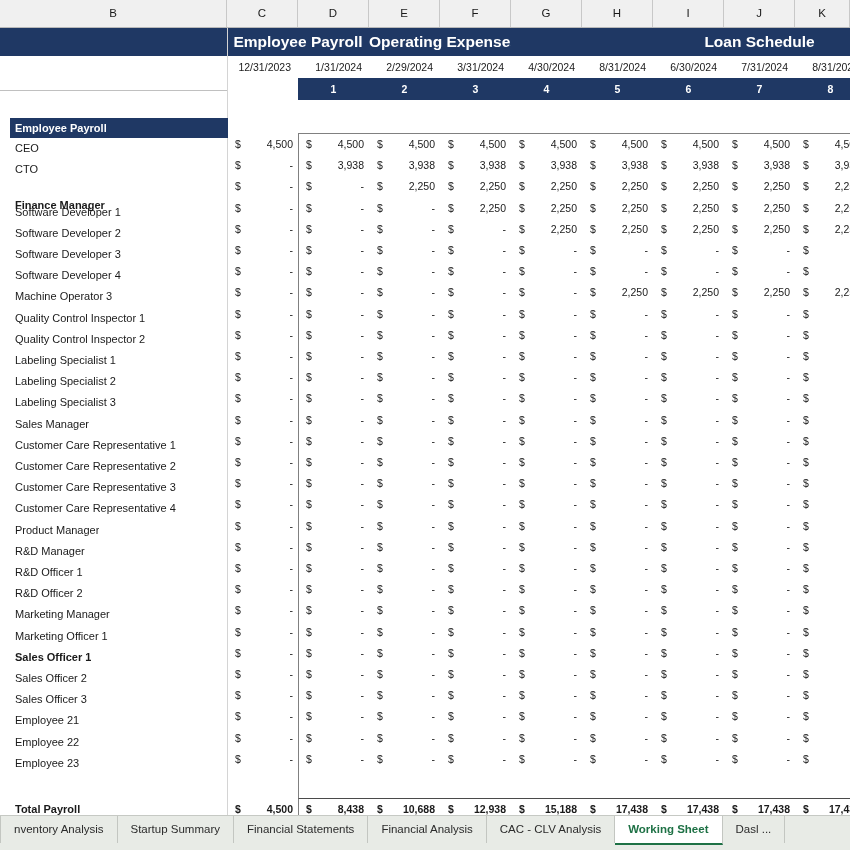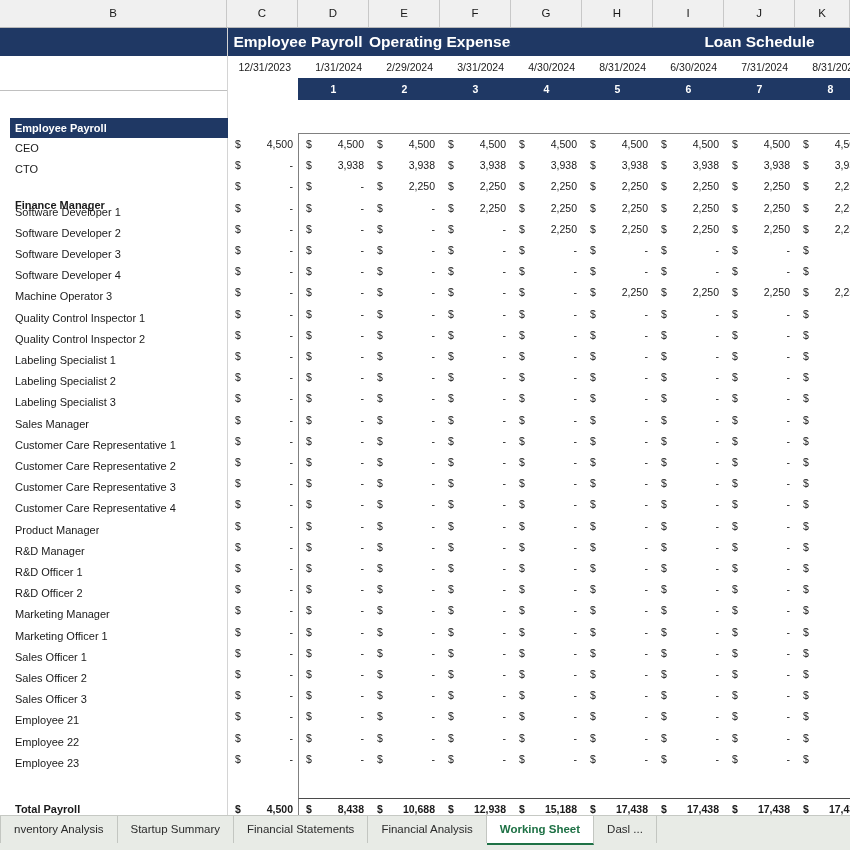--- a/index.html
+++ b/index.html
@@ -309,21 +309,21 @@
         <div class="row-label" style="top: 406.8px;">Customer Care Representative 1</div>
         <div class="row-label" style="top: 428px;">Customer Care Representative 2</div>
         <div class="row-label" style="top: 449.2px;">Customer Care Representative 3</div>
         <div class="row-label" style="top: 470.4px;">Customer Care Representative 4</div>
         <div class="row-label" style="top: 491.6px;">Product Manager</div>
         <div class="row-label" style="top: 512.8px;">R&amp;D Manager</div>
         <div class="row-label" style="top: 534px;">R&amp;D Officer 1</div>
         <div class="row-label" style="top: 555.2px;">R&amp;D Officer 2</div>
         <div class="row-label" style="top: 576.4px;">Marketing Manager</div>
         <div class="row-label" style="top: 597.6px;">Marketing Officer 1</div>
-        <div class="row-label" style="top: 618.8px;">Sales Officer 1</div>
+        <div class="row-label" style="top: 618.8px; font-weight: bold;">Sales Officer 1</div>
         <div class="row-label" style="top: 640px;">Sales Officer 2</div>
         <div class="row-label" style="top: 661.2px;">Sales Officer 3</div>
         <div class="row-label" style="top: 682.4px;">Employee 21</div>
         <div class="row-label" style="top: 703.6px;">Employee 22</div>
         <div class="row-label" style="top: 724.8px;">Employee 23</div>
         <div class="row-label total" style="top: 771.44px;">Total Payroll</div>
       </div>
 
     <div class="databox" id="databox">
         <div class="drow" style="top: 0px;">
@@ -949,17 +949,18 @@
         <div class="tcell" style="left: 511px; width: 51px; text-align: right;">17,438</div>
       </div>
 
   </div>
 
   <div class="tabbar" id="tabbar">
       <div class="tab first">nventory Analysis</div>
       <div class="tab">Startup Summary</div>
       <div class="tab">Financial Statements</div>
       <div class="tab">Financial Analysis</div>
+      <div class="tab">CAC - CLV Analysis</div>
       <div class="tab active">Working Sheet</div>
       <div class="tab">Dasl ...</div>
     </div>
 
 </div>
 
 </body></html>

